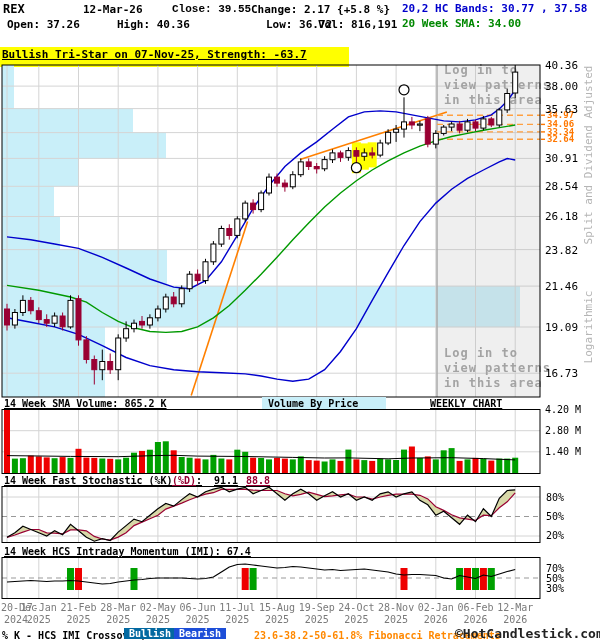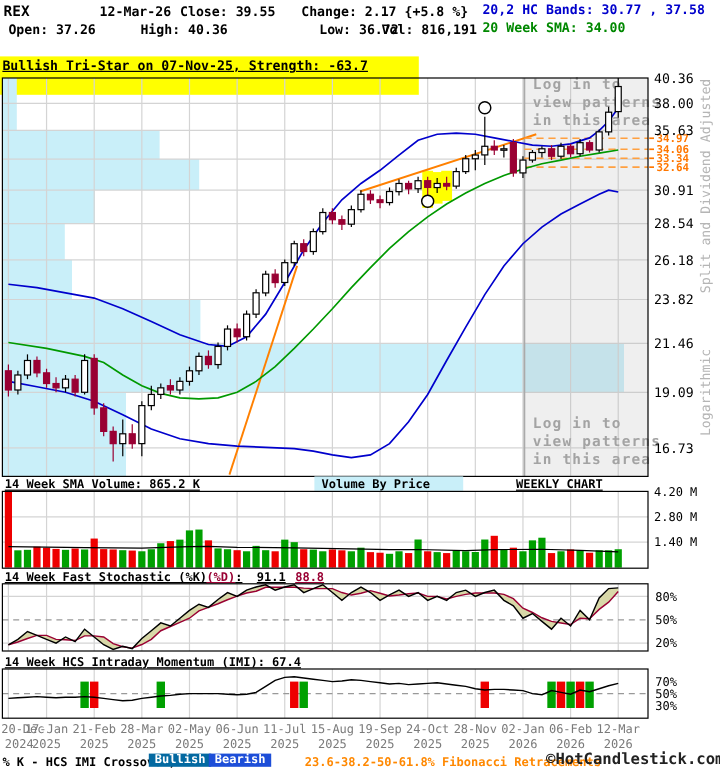--- a/index.html
+++ b/index.html
@@ -1,29 +1,29 @@
 <!DOCTYPE html>
 <html><head>
 <meta charset="utf-8">
 <style>
   html,body{margin:0;padding:0;background:#fff;}
   #stage{position:relative;width:600px;height:640px;background:#fff;overflow:hidden;
          font-family:"DejaVu Sans Mono", monospace;}
   .hrow span{position:absolute;white-space:pre;font-size:11px;font-weight:bold;color:#000;}
   #hdr .sym{left:3px;top:2px;font-size:12px;}
   #hdr .dt{left:83px;top:3px;}
-  #hdr .cl{left:150px;top:3px;}
+  #hdr .cl{left:172px;top:3px;font-family:Liberation Mono, monospace;}
   #hdr .ch{left:251px;top:3px;text-align:right;}
   #hdr .bands{left:402px;top:2px;color:#0000CC;}
   #hdr .op{left:7px;top:18px;}
   #hdr .hi{left:117px;top:18px;}
   #hdr .lo{left:218px;top:18px;margin-left:48px;}
   #hdr .vo{left:318px;top:18px;}
   #hdr .sma{left:402px;top:17px;color:#008800;}
-  #banner{position:absolute;left:0;top:47px;width:349px;height:32px;background:#FFFF00;}
+  #banner{position:absolute;left:0;top:47px;width:349px;height:20px;background:#FFFF00;}
   #banner span{position:absolute;left:2px;top:1px;font-size:11px;font-weight:bold;
                text-decoration:underline;white-space:pre;color:#000;}
   #chart-svg{position:absolute;left:0;top:0;}
   #ftr span{position:absolute;white-space:pre;}
   #ftr .xl{left:2px;top:630px;font-size:10px;font-weight:bold;color:#000;}
   #ftr .bl{left:124px;top:628px;font-size:10px;font-weight:bold;color:#fff;background:#0369a1;padding:0 5px;}
   #ftr .br{left:174px;top:628px;font-size:10px;font-weight:bold;color:#fff;background:#1d4ed8;padding:0 5px;}
   #ftr .fib{left:240px;top:630px;font-size:10px;font-weight:bold;color:#FF8800;margin-left:14px;}
   #ftr .cp{left:455px;top:626px;font-size:13px;font-weight:bold;color:#222;}
 </style>

